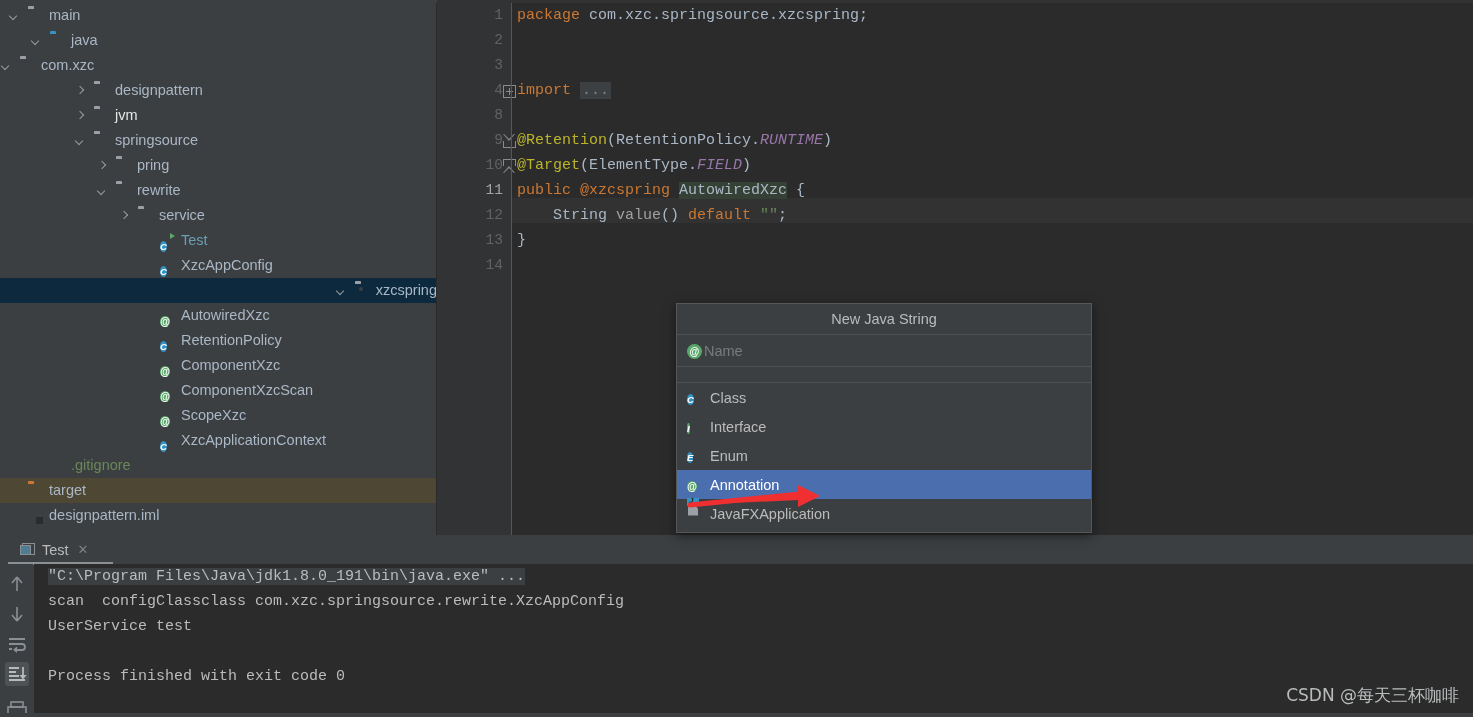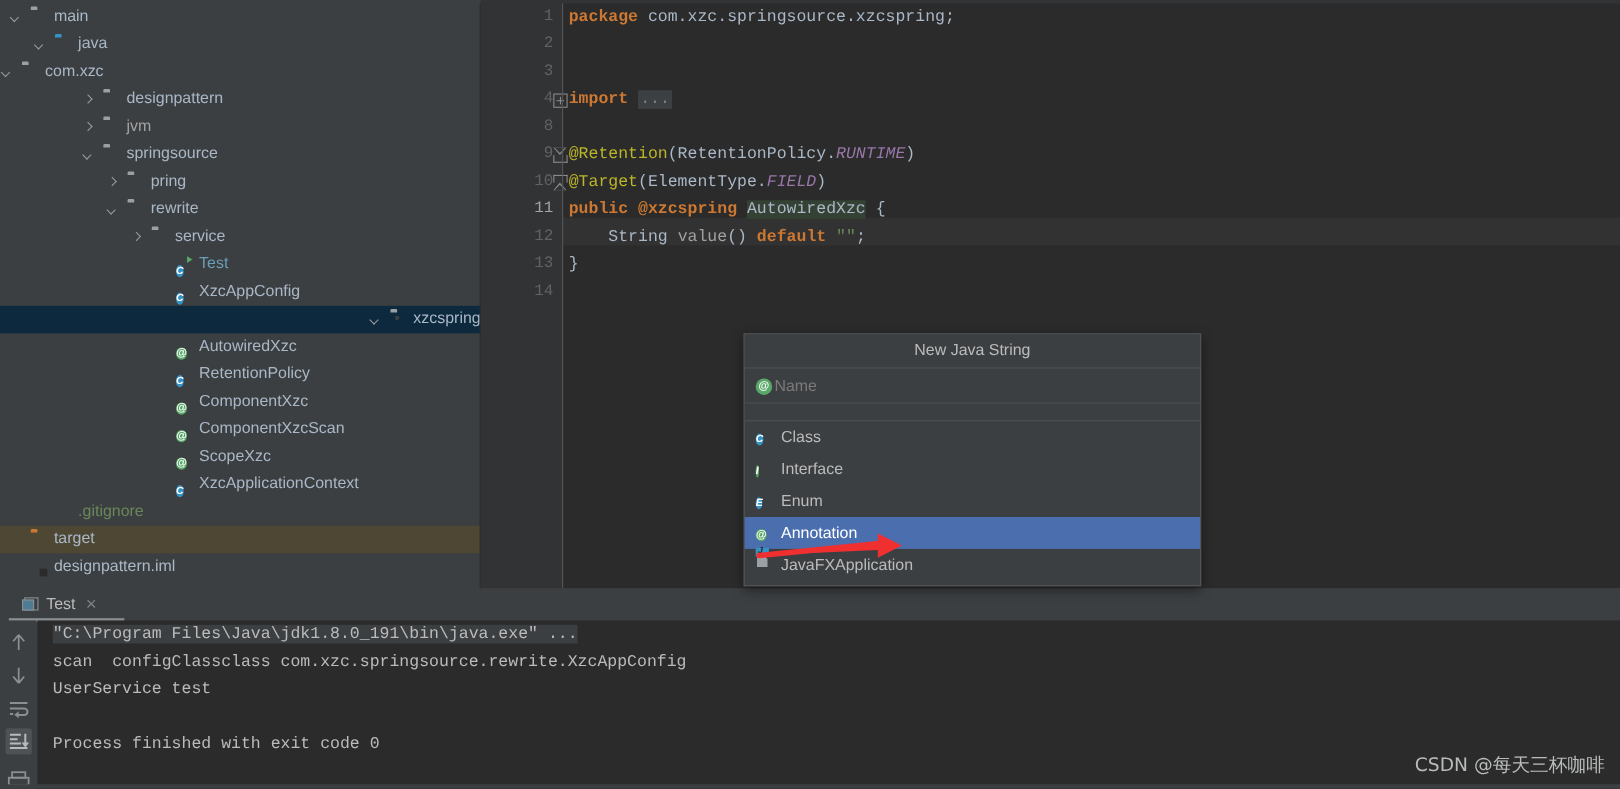--- a/index.html
+++ b/index.html
@@ -149,21 +149,21 @@
     position:absolute;left:-5px;bottom:-7px;width:0;height:0;
     border-left:5px solid transparent;border-right:5px solid transparent;border-bottom:5.5px solid #313335;
   }
 
   .code{
     position:absolute;left:80px;top:0;right:0;height:532px;
     font-family:"Liberation Mono", monospace;font-size:15px;
   }
   .cl{height:25px;line-height:25px;white-space:pre;}
   .cur-line-bg{position:absolute;left:74px;top:195px;width:962px;height:25px;background:#323232;}
-  .kw{color:#cc7832;font-weight:bold;}
+  .kw{color:#cc7832;}
   .pl{color:#a9b7c6;}
   .ann{color:#bbb529;}
   .st{color:#9876aa;font-style:italic;}
   .str{color:#6a8759;}
   .ident-hl{background:#344134;color:#a9b7c6;}
   .fold-ph{background:#3c4043;color:#808080;padding:0 2px;}
   .meth{color:#a0a0a0;}
 
   
   .popup{
@@ -258,21 +258,21 @@
         <span class="lbl" style="color: rgb(169, 183, 198);">com.xzc</span>
       </div>
       <div class="tree-row" style="padding-left: 74px;">
         <span class="arrow right" style="margin-right: 7px;"></span>
         <span class="ico"><i class="ico-package"></i></span>
         <span class="lbl" style="color: rgb(169, 183, 198);">designpattern</span>
       </div>
       <div class="tree-row" style="padding-left: 74px;">
         <span class="arrow right" style="margin-right: 7px;"></span>
         <span class="ico"><i class="ico-package"></i></span>
-        <span class="lbl" style="color: #a3a3a3;">jvm</span>
+        <span class="lbl" style="color: #e5e5e5;">jvm</span>
       </div>
       <div class="tree-row" style="padding-left: 74px;">
         <span class="arrow down" style="margin-right: 7px;"></span>
         <span class="ico"><i class="ico-package"></i></span>
         <span class="lbl" style="color: rgb(169, 183, 198);">springsource</span>
       </div>
       <div class="tree-row" style="padding-left: 96px;">
         <span class="arrow right" style="margin-right: 7px;"></span>
         <span class="ico"><i class="ico-package"></i></span>
         <span class="lbl" style="color: rgb(169, 183, 198);">pring</span>

